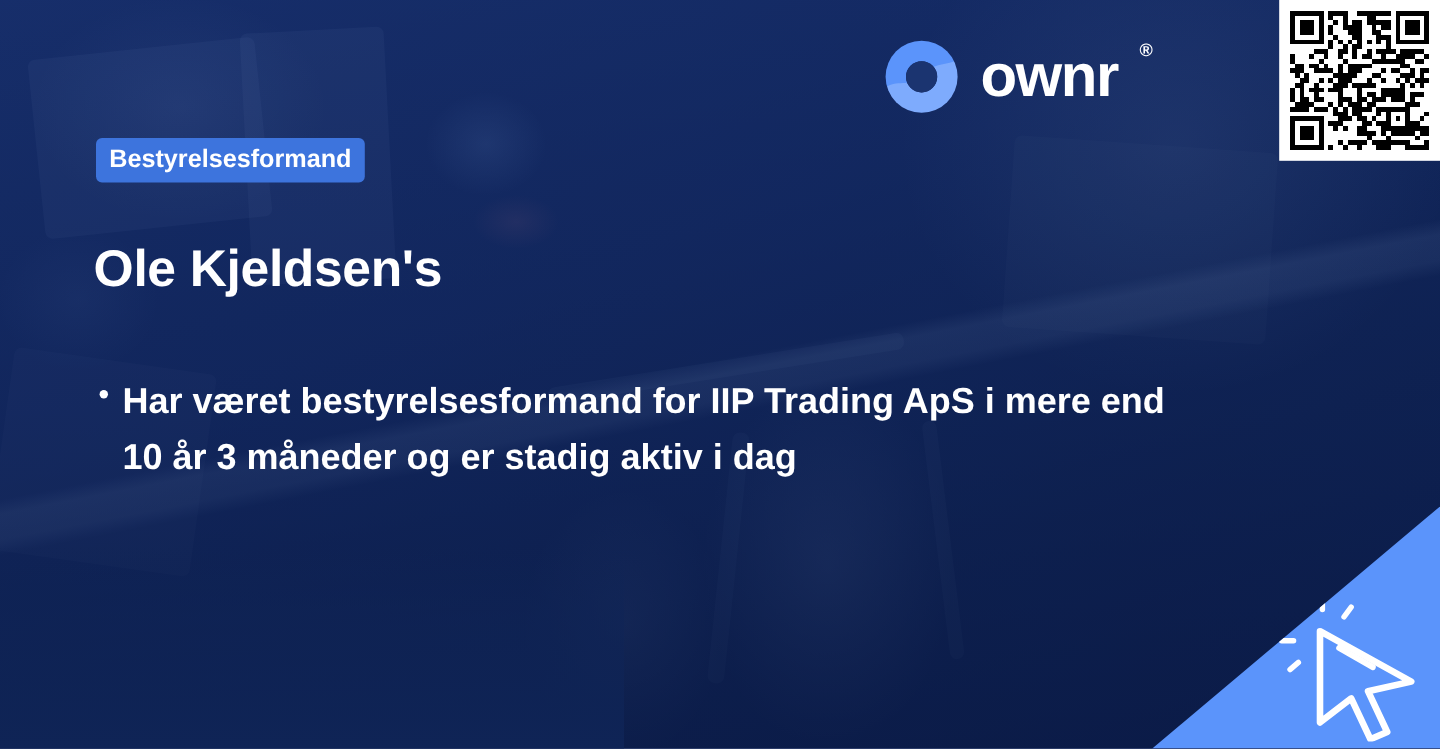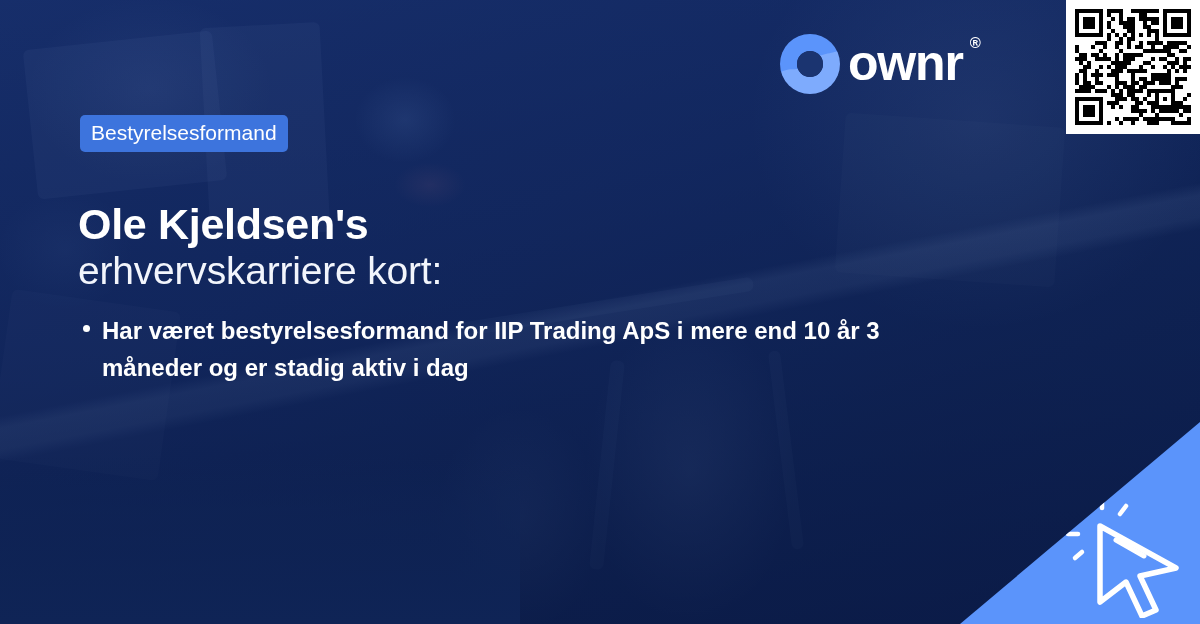--- a/index.html
+++ b/index.html
@@ -55,20 +55,21 @@
   
   #badge {
     position:absolute; left:80px; top:115px;
     background:#3d74dd;
     color:#fff;
     font-size:21px;
     line-height:1;
     padding:7px 11px 9px 11px;
     border-radius:5px;
     white-space:nowrap;
+    font-weight:bold;
   }
 
   
   #headline { position:absolute; left:78px; top:157px; width:760px;margin-top:44px; }
   #headline-main {
     display:block;
     color:#ffffff;
     font-size:43px;
     font-weight:bold;
     line-height:1.08;
@@ -86,35 +87,35 @@
   
   #bullets {
     position:absolute; left:80px; top:312px; width:900px;
     list-style:none;
   }
   #bullets li {
     position:relative;
     padding-left:22px;
     margin-bottom:30px;
     color:#ffffff;
-    font-size:24px;
+    font-size:30px;
     font-weight:bold;
     line-height:1.55;
   }
   #bullets li:last-child { margin-bottom:0; }
   #bullets li .dot {
     position:absolute; left:3px; top:13px;
     width:7px; height:7px; border-radius:50%;
     background:#ffffff;
   }
 
   
   #logo {
-    position:absolute; left:778px; top:32px;
-    display:flex; align-items:center; gap:6px;
+    position:absolute; left:736px; top:32px;
+    display:flex; align-items:center; gap:17px;
   }
   #logo-mark { width:64px; height:64px; display:block; }
   #logo-word {
     color:#ffffff;
     font-size:50px;
     font-weight:bold;
     line-height:1;
     letter-spacing:-1.2px;
     position:relative;
     top:-1px;
@@ -623,21 +624,20 @@
           <rect x="27" y="28" width="1" height="1"></rect>
           <rect x="28" y="28" width="1" height="1"></rect>
         </g>
     </svg>
   </div>
 
   <div id="badge">Bestyrelsesformand</div>
 
   <div id="headline">
     <span id="headline-main">Ole Kjeldsen's</span>
-    <span id="headline-sub">erhvervskarriere kort:</span>
   </div>
 
   <ul id="bullets">
     <li>
       <span class="dot"></span>
       <span>Har været bestyrelsesformand for IIP Trading ApS i mere end 10 år 3 måneder og er stadig aktiv i dag</span>
     </li>
   </ul>
 
   <div id="corner-triangle">

